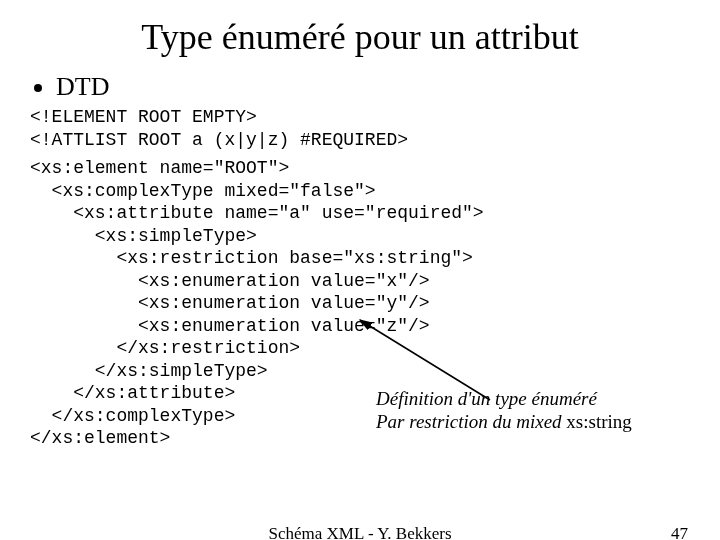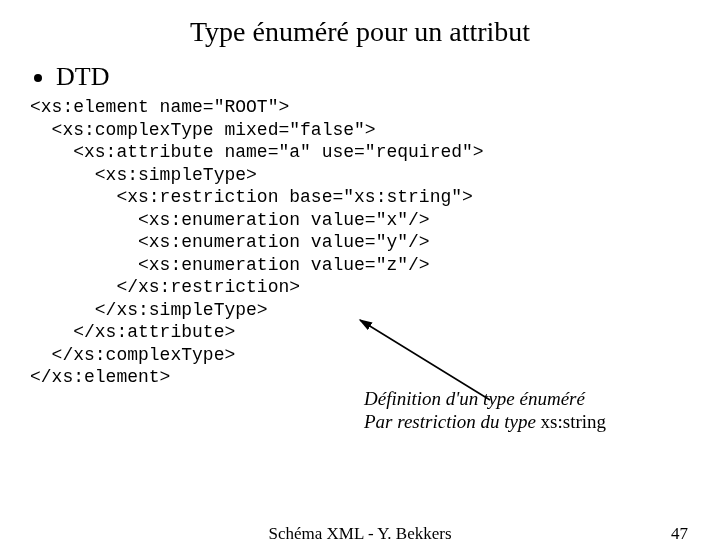--- a/index.html
+++ b/index.html
@@ -16,42 +16,42 @@
   .slide {
     width: 720px;
     height: 540px;
     position: relative;
     box-sizing: border-box;
     padding: 10px 30px 0 30px;
   }
   h1.title {
     text-align: center;
     font-weight: normal;
-    font-size: 28px;
+    font-size: 36px;
     margin: 6px 0 8px 0;
   }
   ul.bul {
     margin: 0 0 0 0;
     padding-left: 26px;
   }
   ul.bul > li {
     font-size: 26px;
     margin: 14px 0 4px 0;
   }
   pre.code {
     font-family: "Courier New", Courier, monospace;
     font-size: 18px;
     line-height: 1.25;
     margin: 2px 0 6px 0;
     white-space: pre;
   }
   .mono { font-family: Liberation Serif, serif; }
   .annotation {
     position: absolute;
-    right: 56px;
+    right: 44px;
     top: 388px;
     width: 300px;
     font-size: 19px;
     font-style: italic;
     line-height: 1.2;
   }
   .annotation .mono { font-style: normal; }
   .footer {
     position: absolute;
     left: 0;
@@ -81,20 +81,22 @@
 <body>
 
 <div class="slide">
 
   <h1 class="title">Type énuméré pour un attribut</h1>
 
   <ul class="bul">
     <li>DTD</li>
   </ul>
 
+  <pre class="code">&lt;!ELEMENT ROOT EMPTY&gt;
+&lt;!ATTLIST ROOT a (x|y|z) #REQUIRED&gt;</pre>
 
 
   <pre class="code"><span>&lt;xs:element name="ROOT"&gt;</span>
 <span>  &lt;xs:complexType mixed="false"&gt;</span>
 <span>    &lt;xs:attribute name="a" use="required"&gt;</span>
 <span>      &lt;xs:simpleType&gt;</span>
 <span>        &lt;xs:restriction base="xs:string"&gt;</span>
 <span>          &lt;xs:enumeration value="x"/&gt;</span>
 <span>          &lt;xs:enumeration value="y"/&gt;</span>
 <span>          &lt;xs:enumeration value="z"/&gt;</span>
@@ -108,21 +110,21 @@
     <defs>
       <marker id="ah" markerWidth="10" markerHeight="10" refX="8" refY="3" orient="auto">
         <path d="M0,0 L0,6 L9,3 z" fill="#000"></path>
       </marker>
     </defs>
     <line x1="140" y1="90" x2="10" y2="10" stroke="#000" stroke-width="1.5" marker-end="url(#ah)"></line>
   </svg>
 
   <div class="annotation">
     <span>Définition d'un type énuméré</span><br>
-    <span>Par restriction du type </span><span class="mono">xs:string</span>
+    <span>Par restriction du mixed </span><span class="mono">xs:string</span>
   </div>
 
   <div class="footer">
     <div class="center">Schéma XML - Y. Bekkers</div>
     <div class="pagenum">47</div>
   </div>
 
 </div>
 
 </body></html>

